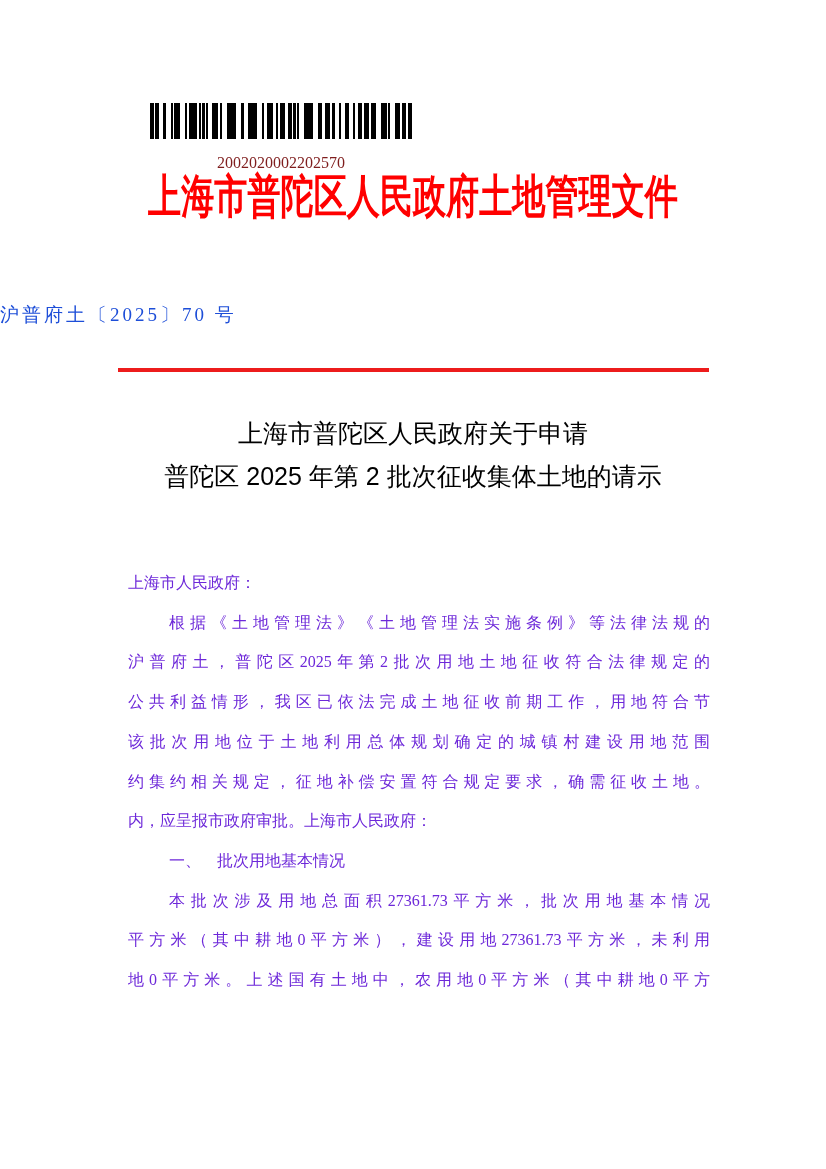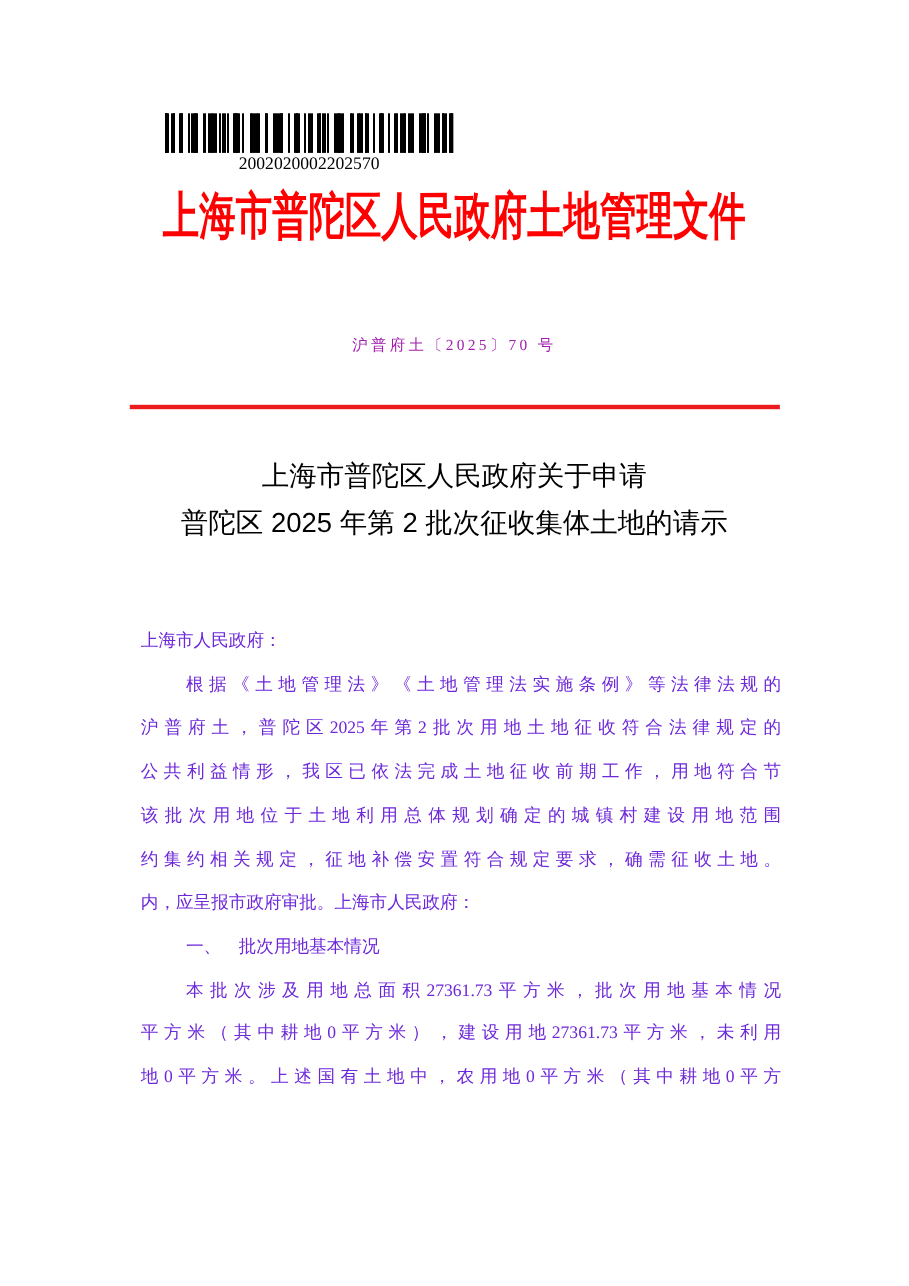--- a/index.html
+++ b/index.html
@@ -26,25 +26,25 @@
     height: 36px;
     background-color: #ffffff;
     background-image:
       linear-gradient(90deg, #000 0 4px, transparent 4px),
       linear-gradient(270deg, #000 0 4px, transparent 4px),
       repeating-linear-gradient(90deg, #000 0 2px, transparent 2px 7px),
       repeating-linear-gradient(90deg, #000 0 3px, transparent 3px 13px),
       repeating-linear-gradient(90deg, transparent 0 5px, #000 5px 9px, transparent 9px 19px);
   }
   .barcode-number {
-    margin-top: 2px;
+    margin-top: 15px;
     font-size: 16px;
     line-height: 18px;
     font-family: "Liberation Serif", "DejaVu Serif", serif;
-    color: #000000;
+    color: #7f1d1d;
   }
 
   
   .letterhead {
     position: absolute;
     left: 0;
     right: 0;
     top: 172px;
     text-align: center;
     font-family: "Liberation Serif", "DejaVu Serif", serif;
@@ -56,25 +56,24 @@
     transform-origin: 50% 50%;
     white-space: nowrap;
   }
 
   
   .doc-number {
     position: absolute;
     left: 0;
     right: 0;
     top: 301px;
-    text-align: center;
-    font-size: 14px;
+    font-size: 19px;
     line-height: 28px;
     letter-spacing: 3px;
-    color: #a21caf;
+    color: #1d4ed8;
   }
 
   
   .divider {
     position: absolute;
     left: 118px;
     top: 368px;
     width: 591px;
     height: 4px;
     background: var(--divider-red, #ed1c1c);

